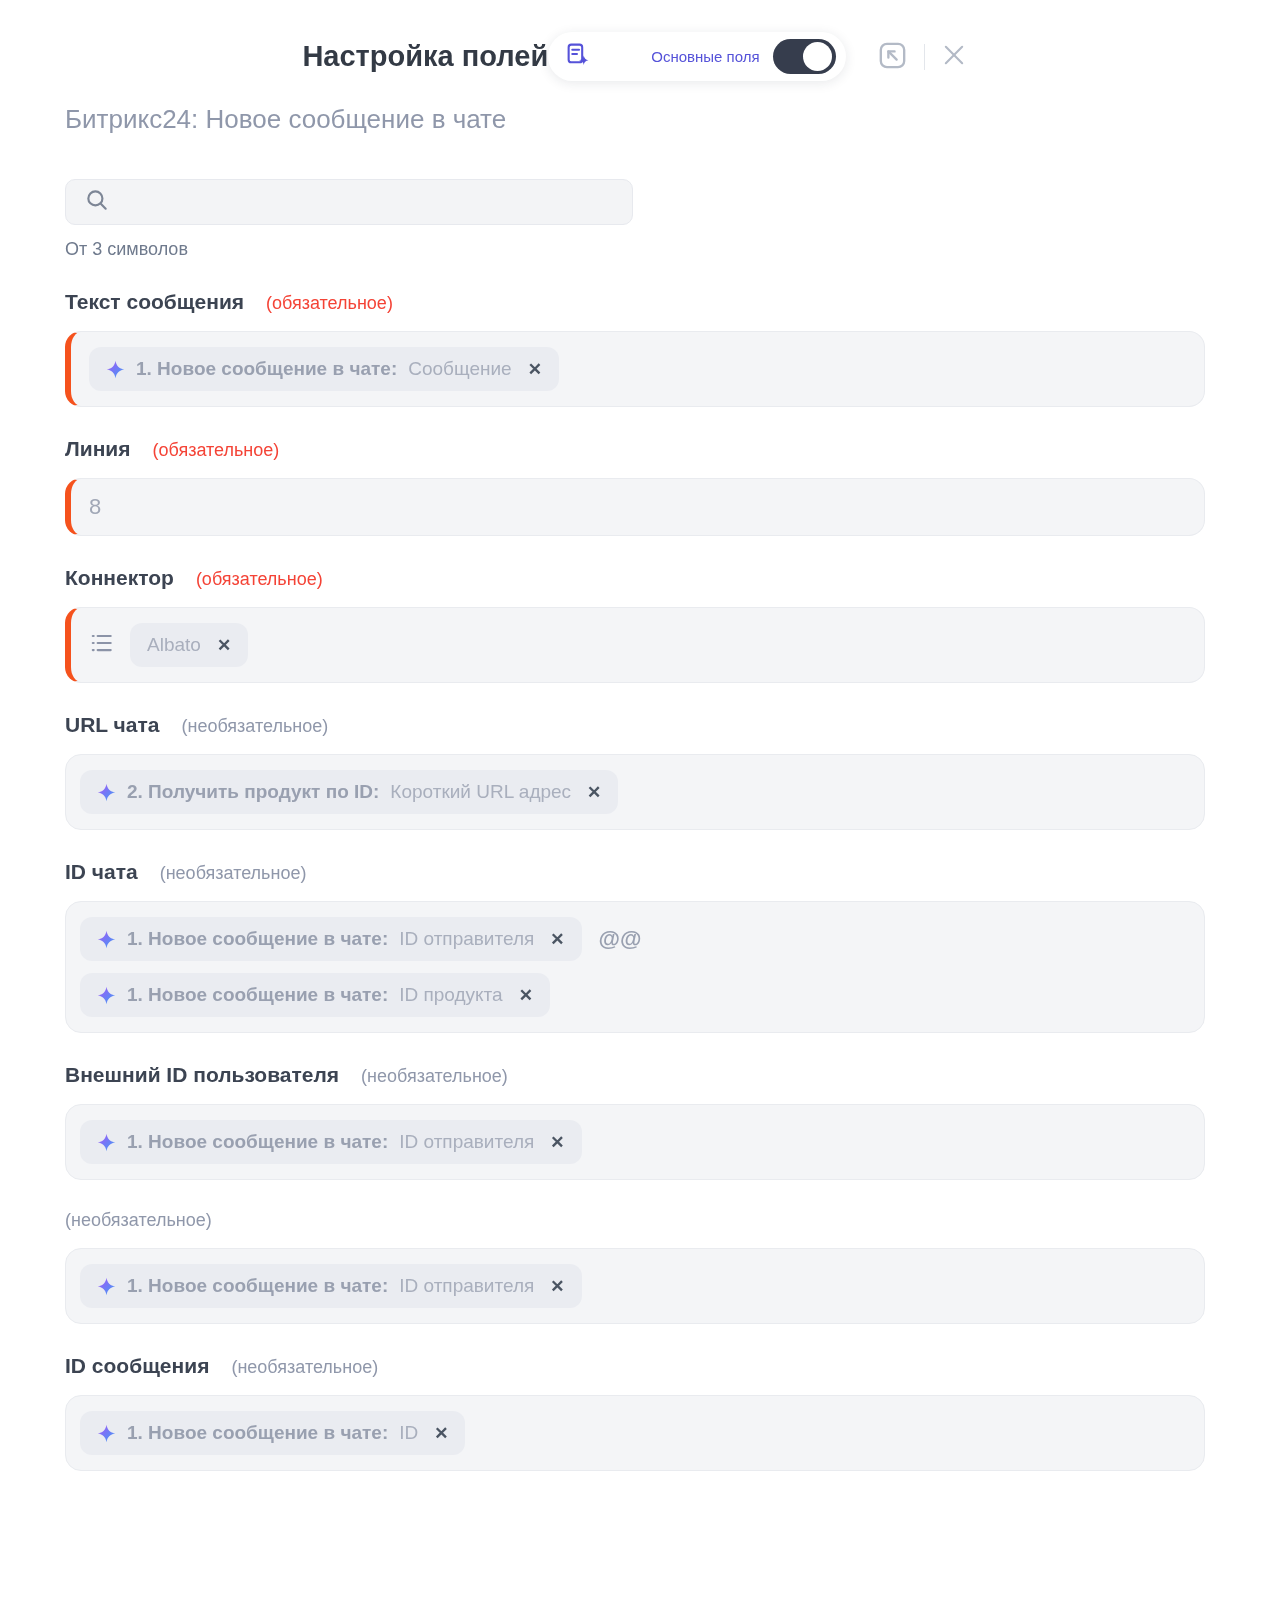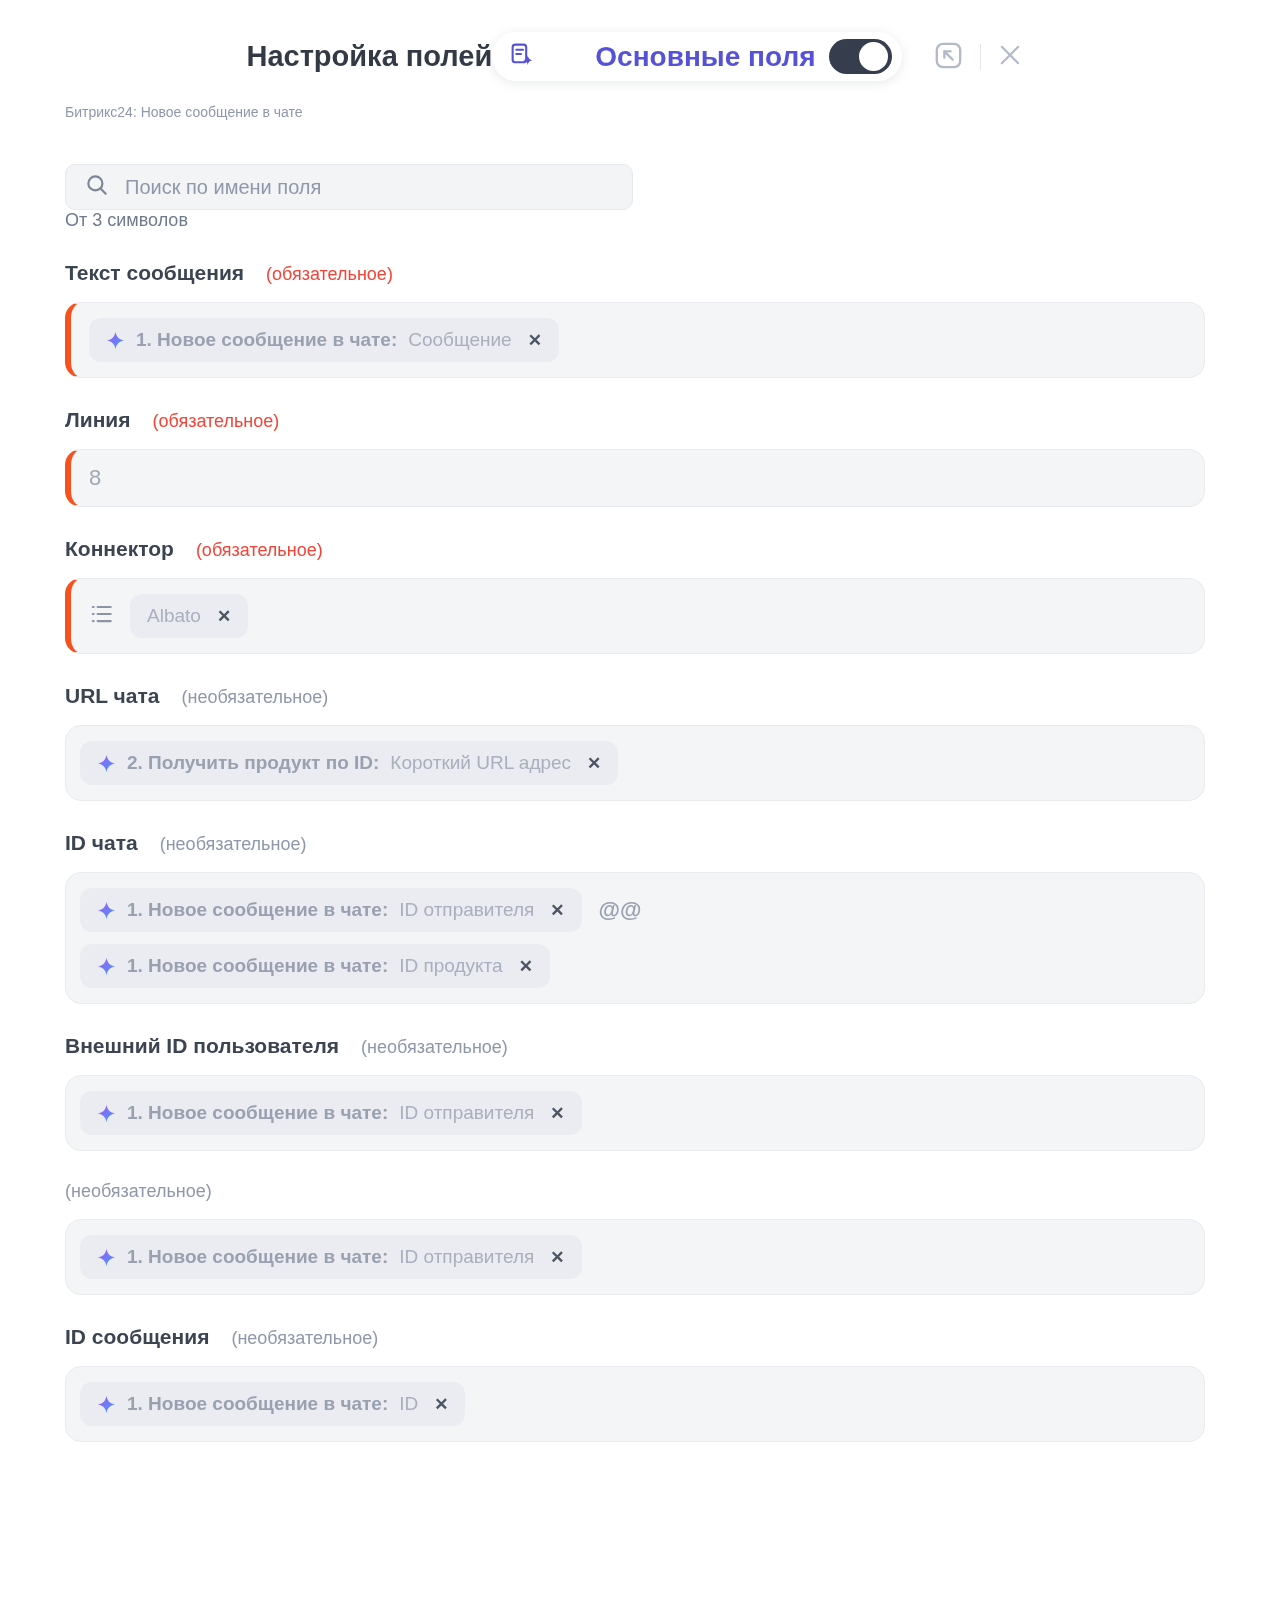--- a/index.html
+++ b/index.html
@@ -7,41 +7,41 @@
     font-family:"Liberation Sans", sans-serif; overflow:hidden; }
   .container { padding:32px 70px 0 65px; }
 
   
   .header-row { display:flex; align-items:center; justify-content:center; }
   .title { font-size:29px; font-weight:700; color:#333a45; }
   .header-controls { display:flex; align-items:center; gap:30px; }
   .basic-pill { display:flex; align-items:center; gap:13px; background:#fff;
     border-radius:999px; padding:7px 10px 7px 17px;
     box-shadow:0 2px 12px rgba(30,40,60,0.10); cursor:pointer; }
-  .basic-label { color:#5552d9; font-size:28px; font-weight:700;margin-left:48px; }
+  .basic-label { color:#5552d9; font-size:15px; font-weight:400;margin-left:48px; }
   .toggle { width:63px; height:35px; background:#363d4d; border-radius:18px; position:relative; cursor:pointer; }
   .toggle-knob { position:absolute; right:4px; top:3px; width:29px; height:29px; background:#fff; border-radius:50%; }
   .icon-btns { display:flex; align-items:center; gap:15px; }
   .icon-btn { background:none; border:none; cursor:pointer; display:flex; align-items:center; }
   .v-divider { width:1px; height:26px; background:#e3e6eb; }
 
-  .subtitle { margin-top:23px; font-size:14px; color:#8f97aa; }
+  .subtitle { margin-top:23px; font-size:26px; color:#8f97aa; }
 
   
   .ai-btn { margin-top:46px; display:inline-flex; align-items:center; gap:12px;
     padding:11px 25px 11px 18px; border:none; border-radius:14px;
     background:linear-gradient(100deg,#c58bf2 0%,#3b9ff5 100%);
     color:#fff; font-size:20px; font-weight:700; cursor:pointer; }
 
   
   .search-box { margin-top:44px; width:568px; height:46px; display:flex; align-items:center;
     gap:15px; padding:0 18px; background:#f3f4f6; border:1px solid #e7e9ee; border-radius:10px; }
   .search-input { border:none; background:transparent; outline:none; font-size:20px; color:#4a5260; flex:1; }
   .search-input::placeholder { color:#8f97aa; }
-  .hint { font-size:18px; color:#6f7a8d; }
+  .hint { margin-top:14px; font-size:18px; color:#6f7a8d; }
 
   
   .field { margin-top:30px; }
   .field-label-row { display:flex; align-items:baseline; gap:22px; margin-bottom:17px; }
   .field-label { font-size:21px; font-weight:600; color:#3c4452; }
   .badge { font-size:18px; }
   .badge.required { color:#f44336; }
   .badge.optional { color:#8f97aa; }
 
   .input { background:#f4f5f7; border:1px solid #e9ebef; border-radius:16px;
@@ -119,21 +119,20 @@
   
 
   
   <div class="search-box">
     <span>
       <svg width="26" height="26" viewBox="0 0 24 24" fill="none" stroke="#7d8696" stroke-width="2" stroke-linecap="round">
         <circle cx="10.5" cy="10.5" r="6.5"></circle>
           <line x1="15.5" y1="15.5" x2="20" y2="20"></line>
       </svg>
     </span>
-    <input class="search-input" placeholder="Поиск по имени поля" style="">
   </div>
   <div class="hint">От 3 символов</div>
 
   
   <div class="field">
     <div class="field-label-row">
       <span class="field-label">Текст сообщения</span>
       <span class="badge required">(обязательное)</span>
     </div>
     <div class="input required-bar">

